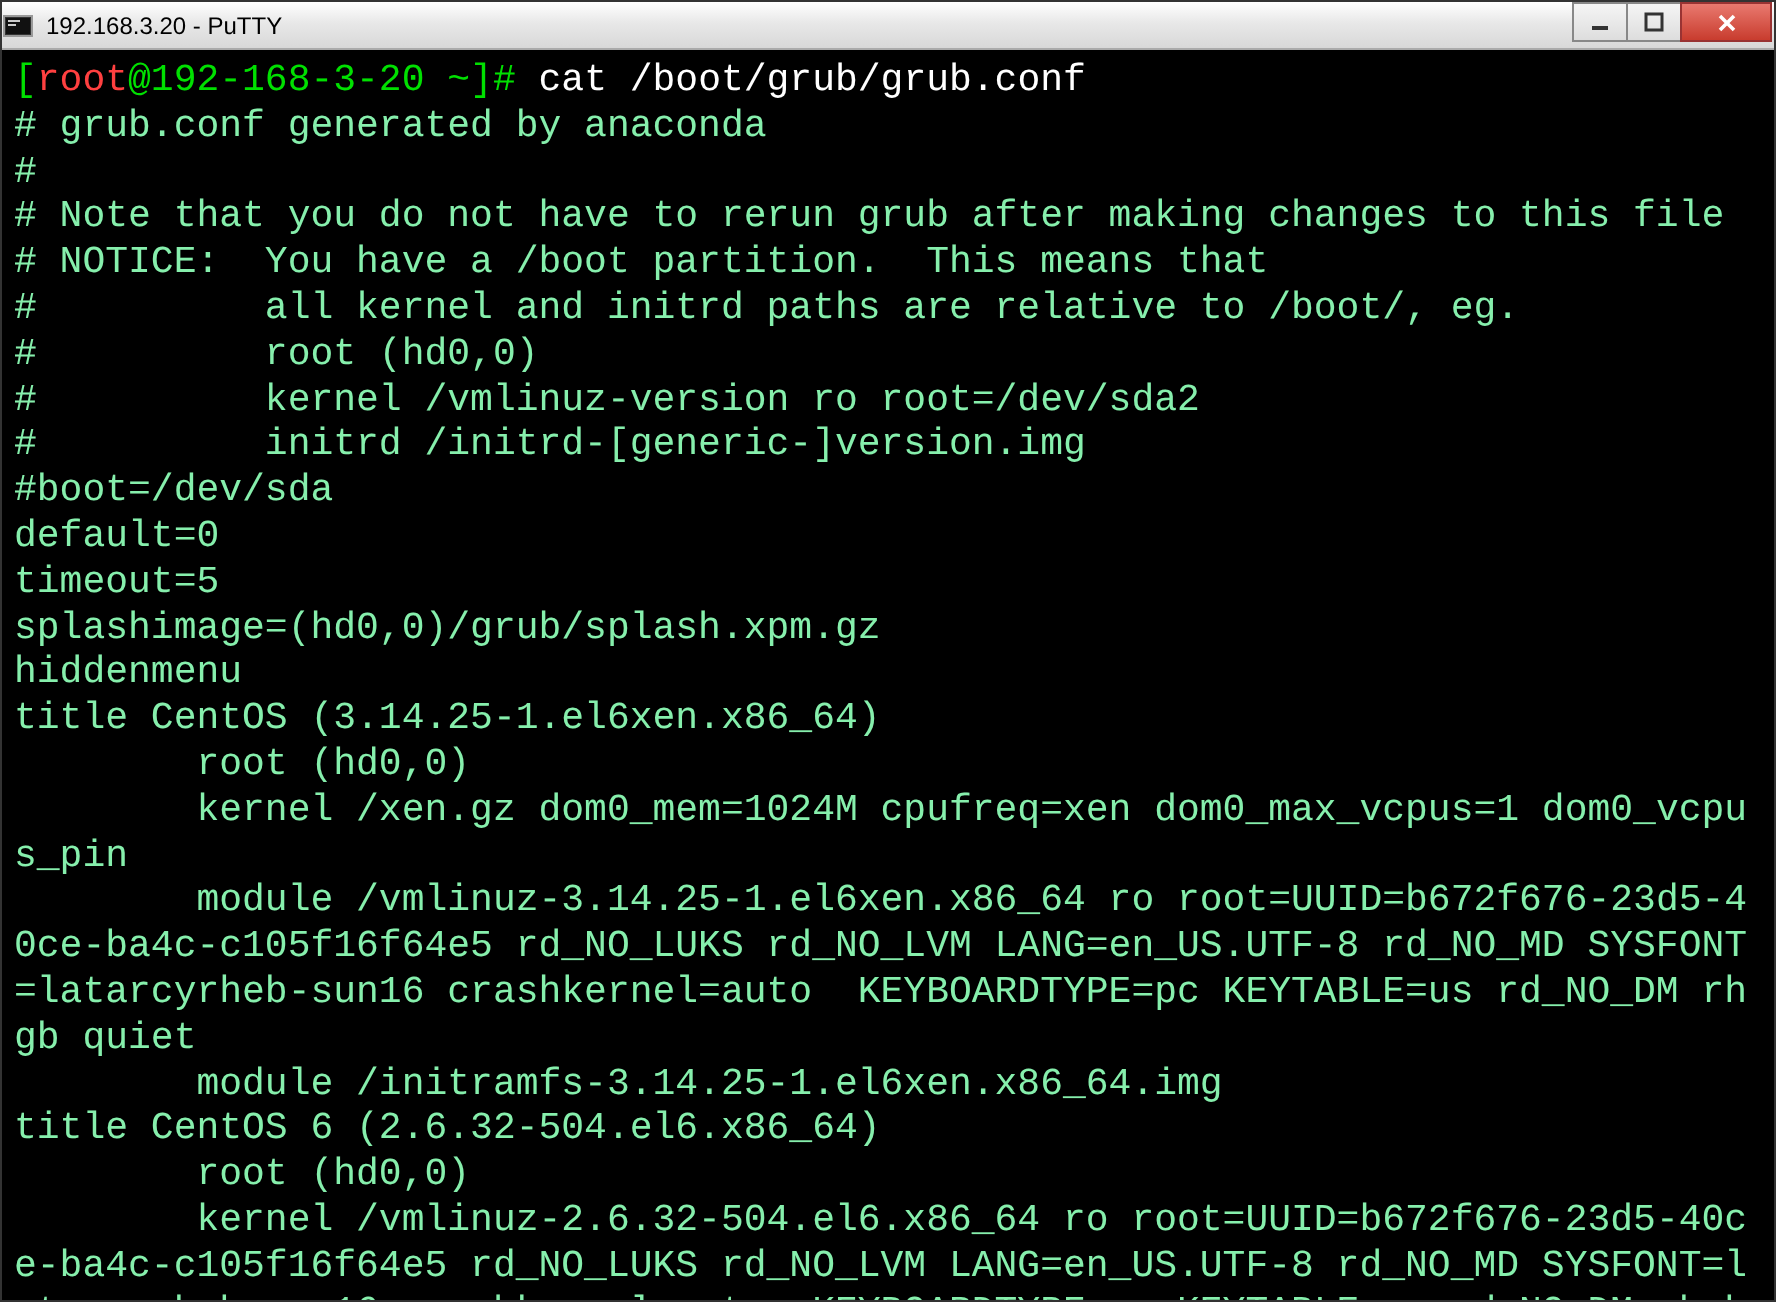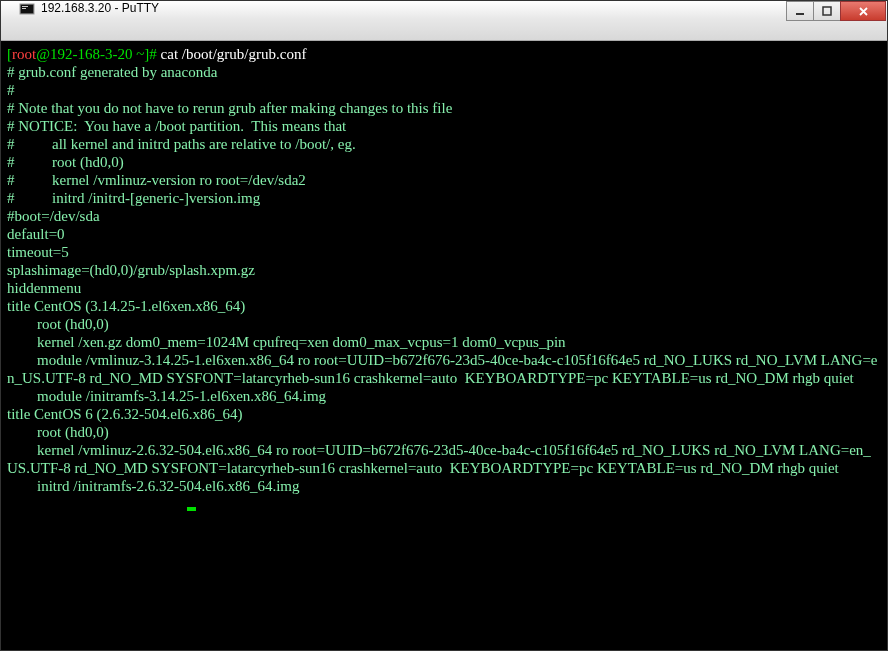--- a/index.html
+++ b/index.html
@@ -12,25 +12,26 @@
   }
   .window {
     width: 888px;
     height: 651px;
     border: 1px solid #333;
     background: #fff;
     display: flex;
     flex-direction: column;
   }
   .titlebar {
-    height: 40px;
+    height: 24px;
     background: linear-gradient(to bottom, #ffffff 0%, #e8e8e8 45%, #d8d8d8 100%);
     border-bottom: 1px solid #aaa;
     display: flex;
-    padding-left: 18px;
+    align-items: center;
+    padding-left: 0;
     position: relative;
   }
   .titlebar-icon {
     width: 16px;
     height: 16px;
     margin-right: 6px;
     display: inline-flex;
     align-items: center;
     justify-content: center;
   }
@@ -63,22 +64,22 @@
     width: 46px;
     background: linear-gradient(to bottom,#e9796f,#c83c2e);
     color: #fff;
     font-weight: bold;
     border-color: #933;
   }
   .terminal {
     flex: 1;
     background: #000;
     padding: 4px 6px;
-    font-family: Liberation Serif, serif;
-    font-size: 15px;
+    font-family: Liberation Mono, monospace;
+    font-size: 19px;
     line-height: 1.2;
     color: #cccccc;
     overflow: hidden;
     white-space: pre-wrap;
     word-break: break-all;
   }
   .c-red { color: #ff4040; }
   .c-green { color: #00e000; }
   .c-white { color: #ffffff; }
   .c-gray { color: #86efac; }

